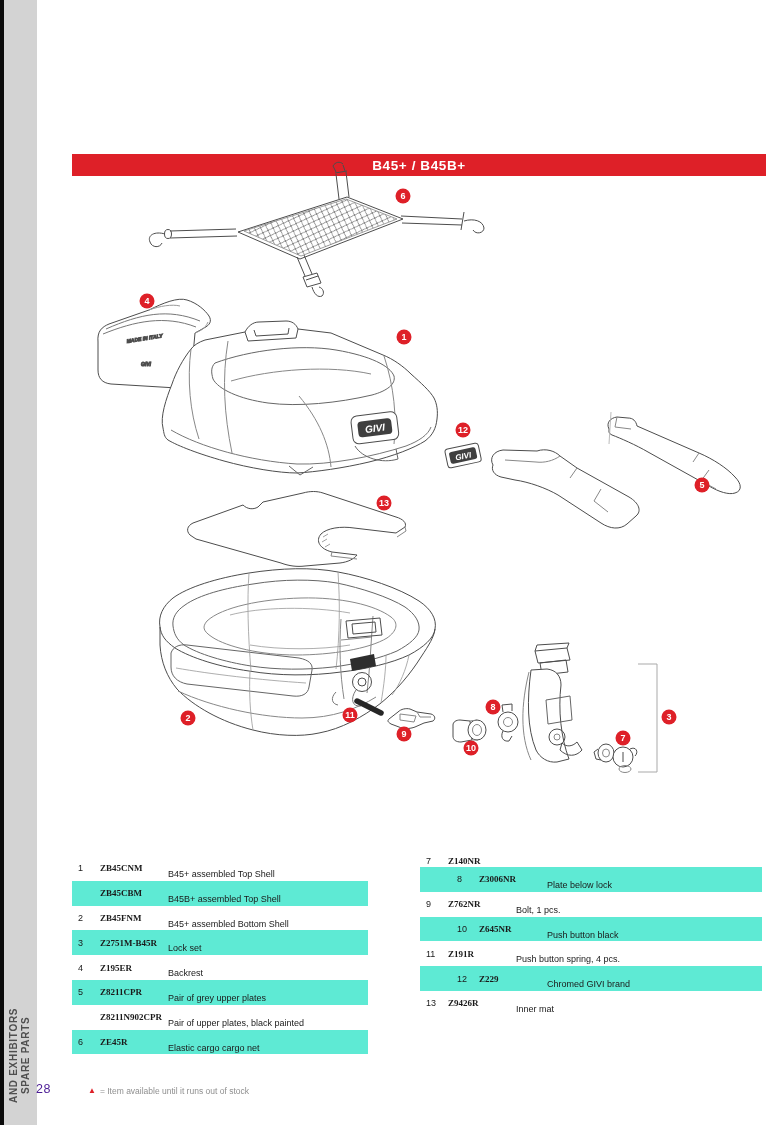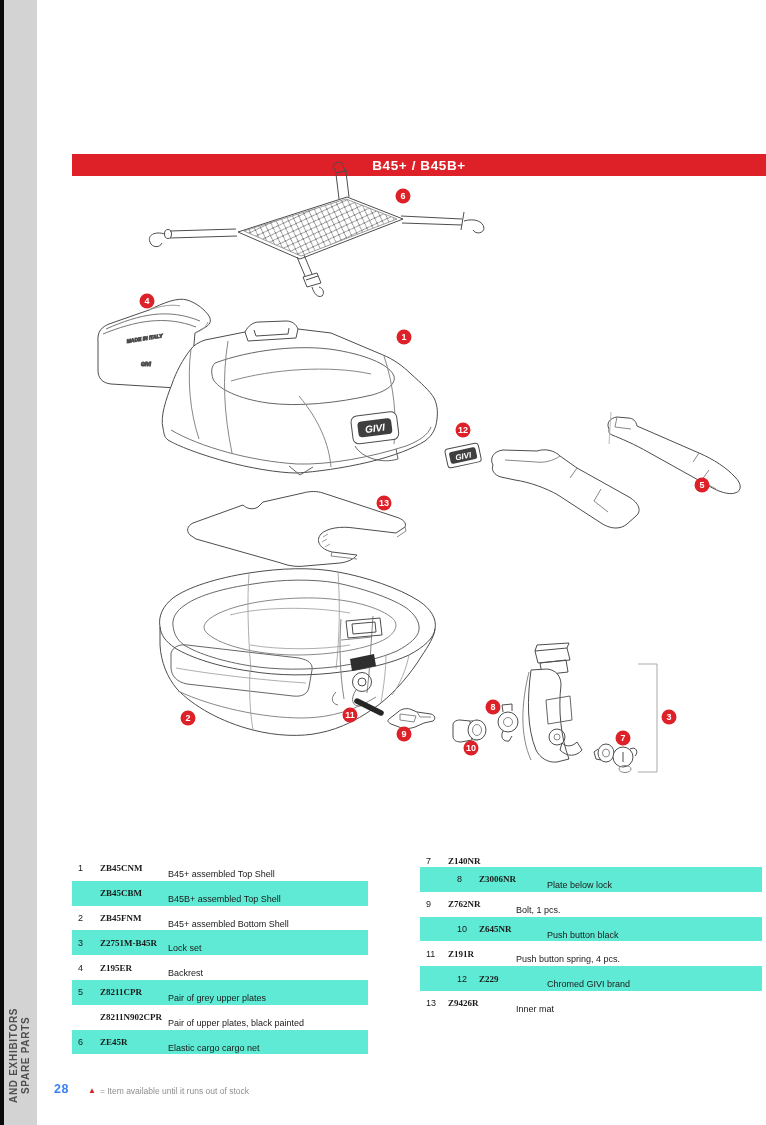--- a/index.html
+++ b/index.html
@@ -34,21 +34,21 @@
   .ptable{position:absolute;font-size:9px;color:#1a1a1a;}
   #table-left{left:72px;top:856px;width:296px;}
   #table-right{left:420px;top:854px;width:342px;}
   .trow{display:flex;align-items:center;min-height:13px;}
   .trow.shaded{background:#5eead4;justify-content:center;}
   .c-num{width:28px;padding-left:6px;box-sizing:border-box;flex:none;}
   .c-code{width:68px;font-weight:bold;flex:none;font-family:Liberation Serif, serif;}
   .c-desc{flex:1;line-height:1.2;padding:1px 2px 1px 0;margin-top:12px;}
   #table-right .c-desc{max-width:182px;}
   
-  #page-number{left:54px;top:1082px;font-size:12.5px;color:#3b82f6;letter-spacing:.5px;font-weight:bold;}
+  #page-number{left:36px;top:1082px;font-size:12.5px;color:#4c1d95;letter-spacing:.5px;}
   #footnote{left:88px;top:1086px;font-size:8.5px;color:#8f8f8f;display:flex;align-items:center;gap:4px;}
   #footnote .tri{color:var(--red,#de2028);font-size:8px;line-height:1;}
 </style>
 </head>
 <body>
 
 <div class="abs" id="edge-black"></div>
 <div class="abs" id="edge-gray"></div>
 <div class="side-line" style="left:8px;top:1103px;">AND EXHIBITORS</div>
 <div class="side-line" style="left:20px;top:1094px;">SPARE PARTS</div>

